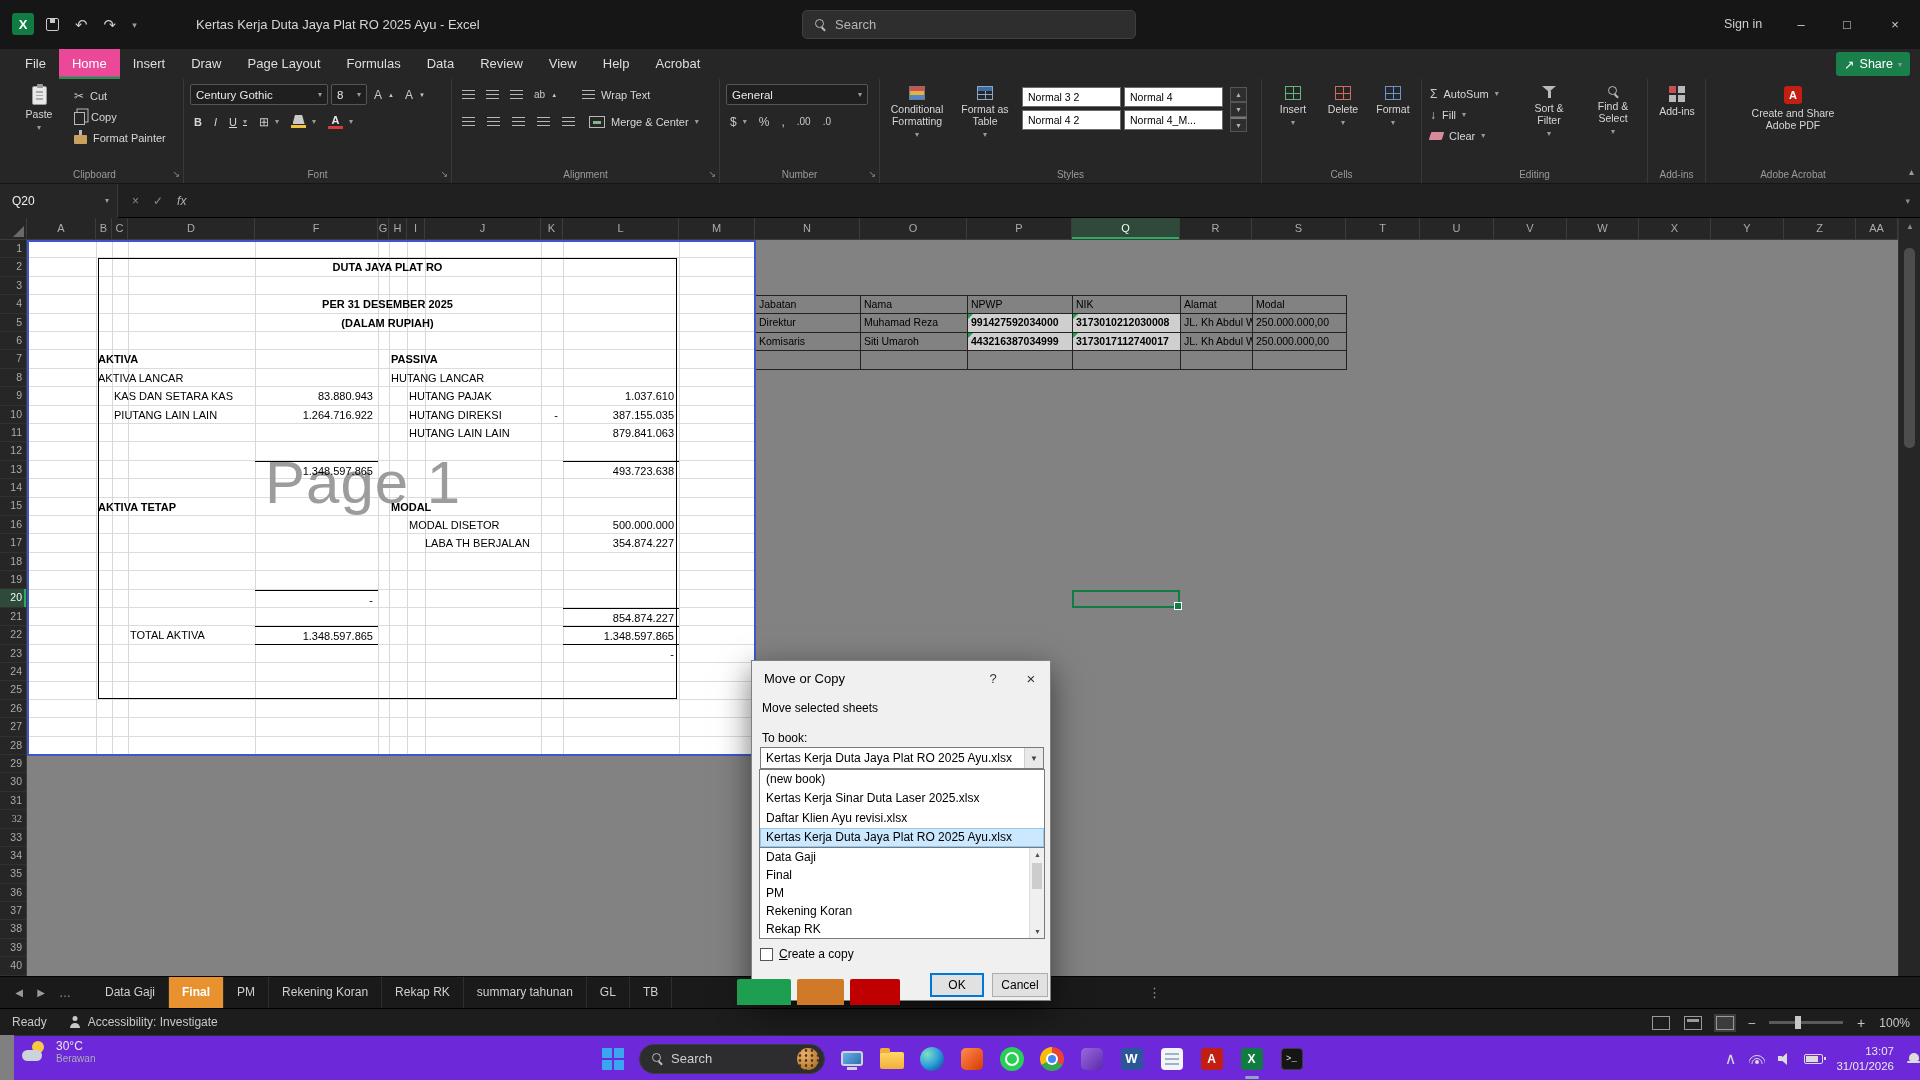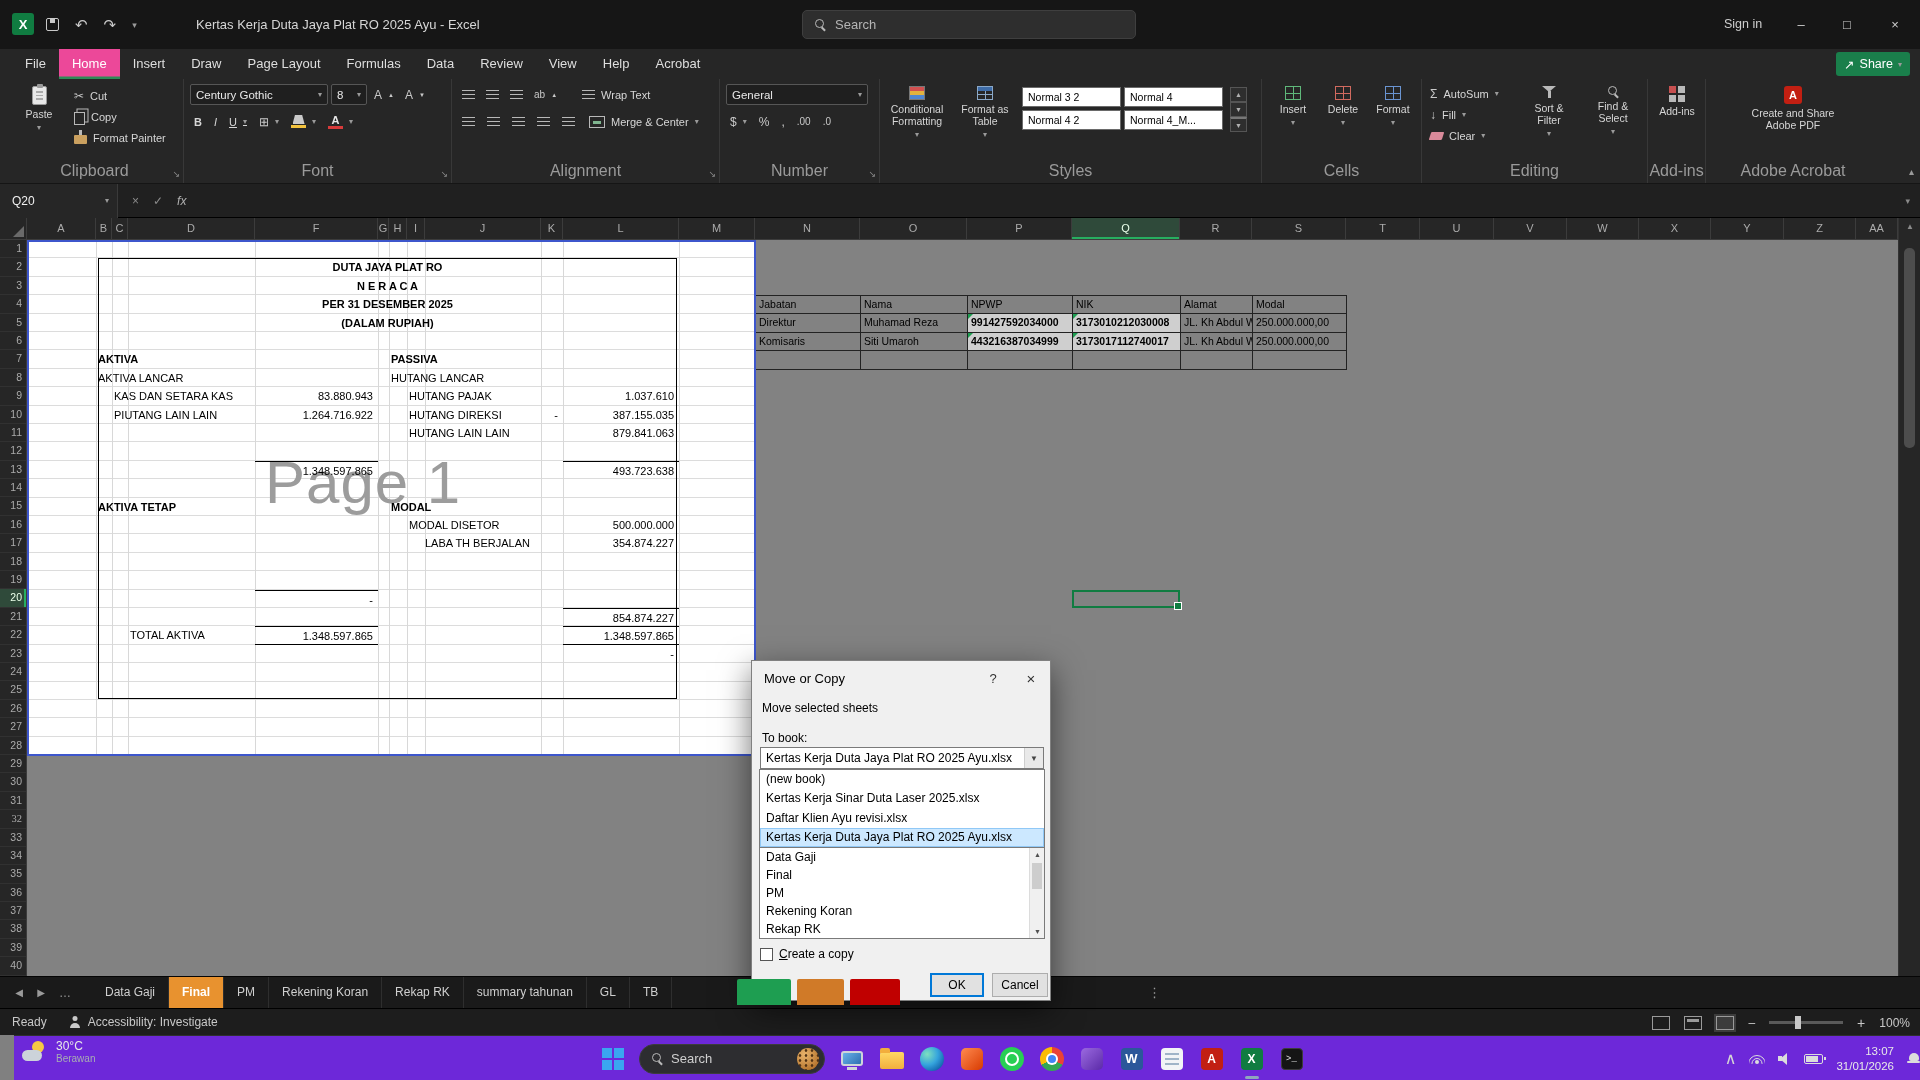--- a/index.html
+++ b/index.html
@@ -21,21 +21,21 @@
 .winbtn{position:absolute;top:0;width:46px;height:49px;display:flex;align-items:center;justify-content:center;color:#cfcfcf;font-size:13px}
 
 #ribbonTabsBar{position:absolute;left:0;top:49px;width:1920px;height:30px;background:#262626}
 #rtabs{display:flex;padding-left:12px;height:30px}
 .rtab{padding:0 13px;line-height:29px;font-size:13px;color:#dedede;white-space:nowrap}
 .rtab.active{background:#ec4899;color:#fff;box-shadow:inset 0 -2.5px 0 #2e8b57}
 #shareBtn{position:absolute;left:1836px;top:3px;width:74px;height:24px;background:#1a7f4b;border-radius:3px;color:#fff;font-size:12.5px;display:flex;align-items:center;justify-content:center;gap:5px}
 
 #ribbon{position:absolute;left:0;top:79px;width:1920px;height:105px;background:#262626;border-bottom:1px solid #151515}
 .rgroup{position:absolute;top:0;height:100%;border-right:1px solid #383838}
-.rlabel{position:absolute;bottom:3px;left:0;right:0;text-align:center;font-size:16px;color:#9a9a9a;white-space:nowrap}
+.rlabel{position:absolute;bottom:3px;left:0;right:0;text-align:center;font-size:10px;color:#9a9a9a;white-space:nowrap}
 .launch{position:absolute;right:3px;bottom:4px;font-size:9px;color:#8a8a8a}
 .bb{position:absolute;display:flex;flex-direction:column;align-items:center;gap:3px;padding-top:7px;font-size:10.5px;color:#d6d6d6;text-align:center;line-height:1.15}
 .sb{display:flex;align-items:center;gap:6px;font-size:11px;color:#d6d6d6;height:21px;padding:0 4px;white-space:nowrap}
 .combo{background:#1f1f1f;border:1px solid #565656;color:#e8e8e8;font-size:11.5px;display:flex;align-items:center;justify-content:space-between;padding:0 5px;height:21px;border-radius:2px;white-space:nowrap;overflow:hidden}
 .car{font-size:8px;color:#9a9a9a}
 .gly{color:#c9c9c9;font-size:12px}
 .tiny{font-size:6px;color:#c9c9c9}
 .row1{position:absolute;top:5px;left:6px;display:flex;gap:3px;align-items:center}
 .row2{position:absolute;top:32px;left:6px;display:flex;gap:4px;align-items:center}
 .bld{font-weight:bold}.itl{font-style:italic}.unl{text-decoration:underline}
@@ -595,21 +595,20 @@
         <div class="vgl" style="left: 362px;"></div>
         <div class="vgl" style="left: 380px;"></div>
         <div class="vgl" style="left: 398px;"></div>
         <div class="vgl" style="left: 514px;"></div>
         <div class="vgl" style="left: 536px;"></div>
         <div class="vgl" style="left: 652px;"></div>
       </div>
     <div id="watermark">Page 1</div>
     <div id="cellLayer">
         <div class="scell" style="top: 18.4px; height: 18.4px; line-height: 18.4px; left: 71px; width: 579px; text-align: center; font-weight: bold;">DUTA JAYA PLAT RO</div>
-        <div class="scell" style="top: 36.8px; height: 18.4px; line-height: 18.4px; left: 71px; width: 579px; text-align: center; font-weight: bold;">N E R A C A</div>
         <div class="scell" style="top: 55.2px; height: 18.4px; line-height: 18.4px; left: 71px; width: 579px; text-align: center; font-weight: bold;">PER 31 DESEMBER 2025</div>
         <div class="scell" style="top: 73.6px; height: 18.4px; line-height: 18.4px; left: 71px; width: 579px; text-align: center; font-weight: bold;">(DALAM RUPIAH)</div>
         <div class="scell" style="top: 110.4px; height: 18.4px; line-height: 18.4px; left: 69px; padding-left: 2px; white-space: nowrap; font-weight: bold;">AKTIVA</div>
         <div class="scell" style="top: 110.4px; height: 18.4px; line-height: 18.4px; left: 362px; padding-left: 2px; white-space: nowrap; font-weight: bold;">PASSIVA</div>
         <div class="scell" style="top: 128.8px; height: 18.4px; line-height: 18.4px; left: 69px; padding-left: 2px; white-space: nowrap;">AKTIVA LANCAR</div>
         <div class="scell" style="top: 128.8px; height: 18.4px; line-height: 18.4px; left: 362px; padding-left: 2px; white-space: nowrap;">HUTANG LANCAR</div>
         <div class="scell" style="top: 147.2px; height: 18.4px; line-height: 18.4px; left: 85px; padding-left: 2px; white-space: nowrap;">KAS DAN SETARA KAS</div>
         <div class="scell" style="top: 147.2px; height: 18.4px; line-height: 18.4px; left: 228px; width: 123px; text-align: right; padding-right: 5px;">83.880.943</div>
         <div class="scell" style="top: 147.2px; height: 18.4px; line-height: 18.4px; left: 380px; padding-left: 2px; white-space: nowrap;">HUTANG PAJAK</div>
         <div class="scell" style="top: 147.2px; height: 18.4px; line-height: 18.4px; left: 536px; width: 116px; text-align: right; padding-right: 5px;">1.037.610</div>

